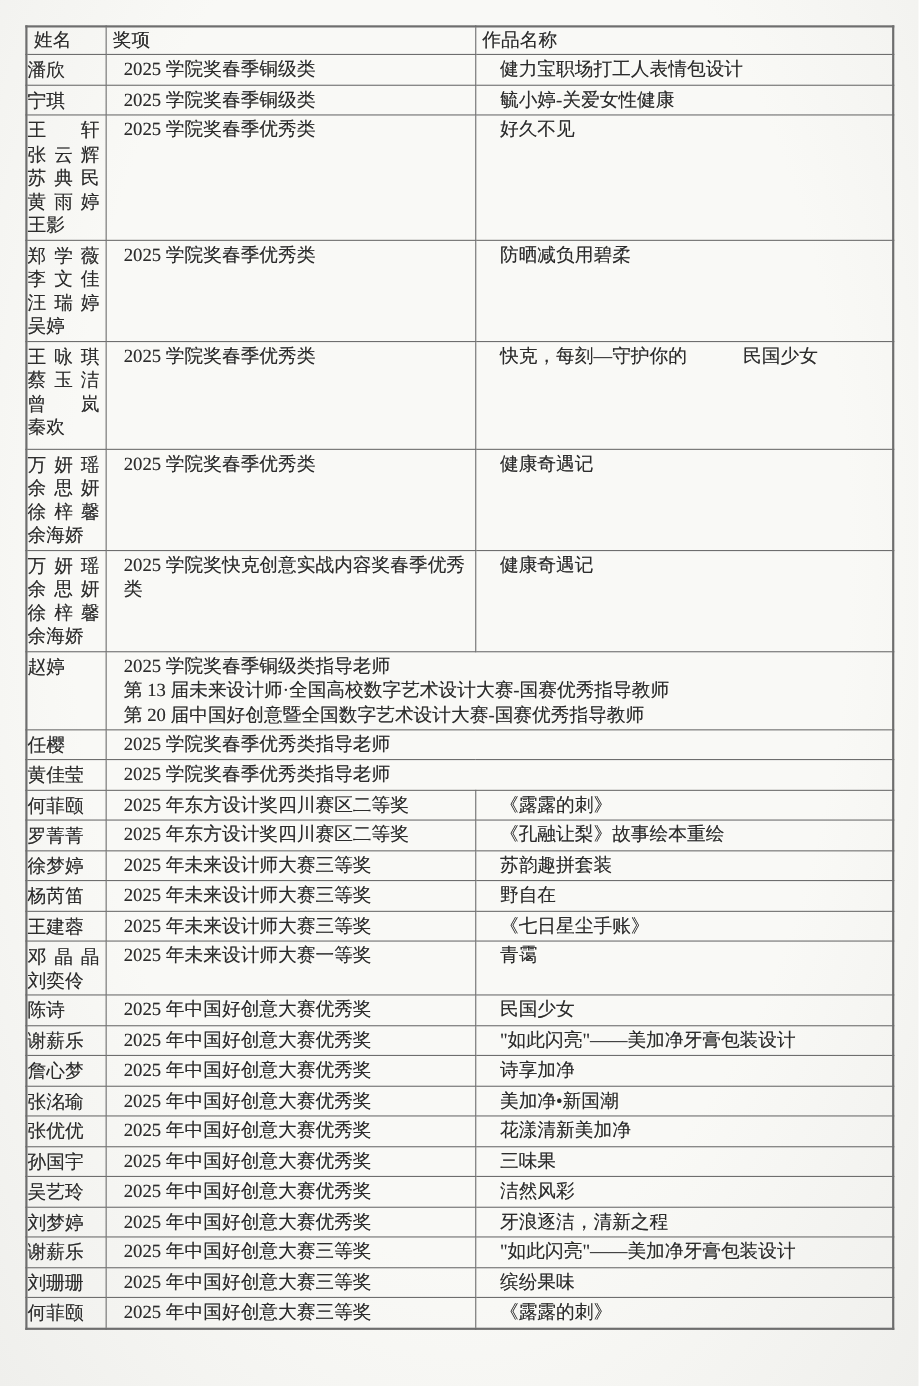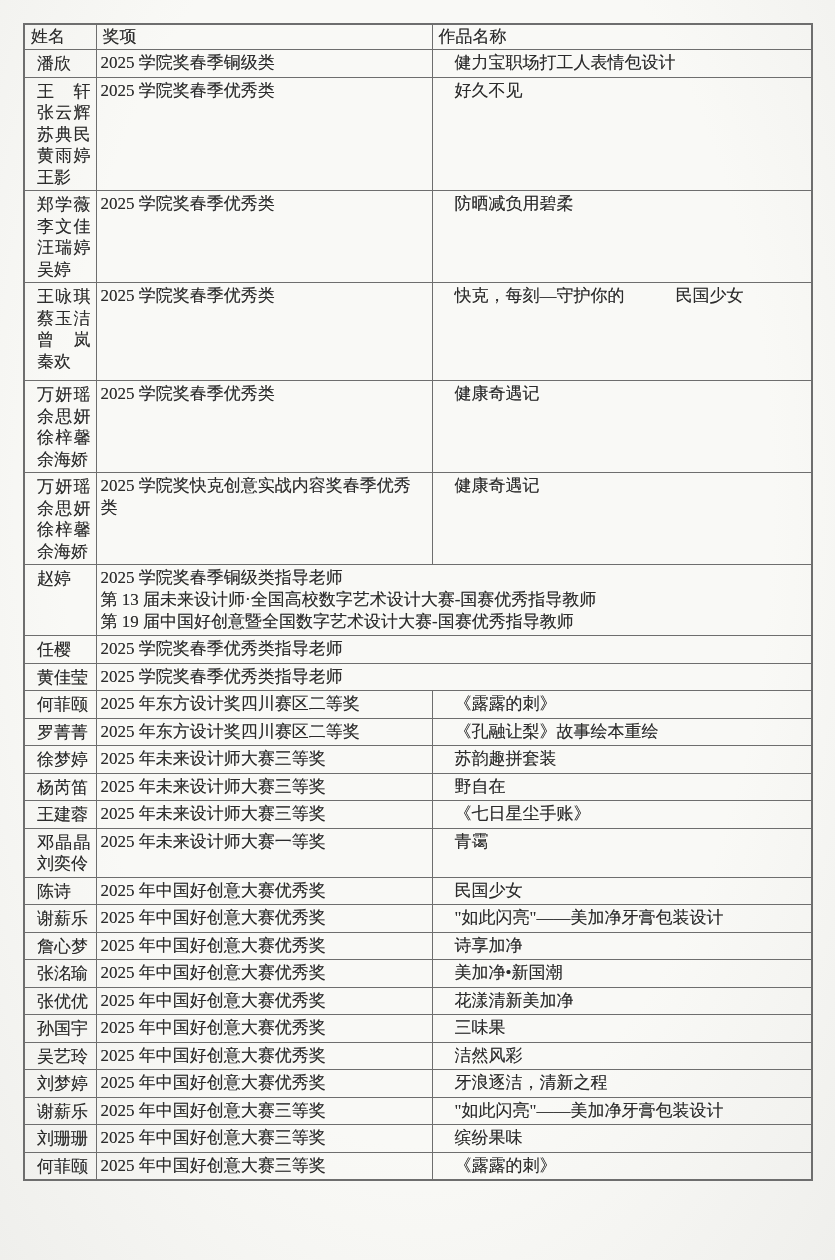--- a/index.html
+++ b/index.html
@@ -22,24 +22,24 @@
   th, td {
     border:1px solid #6e6e6e;
     vertical-align:top;
     font-size:17px;
     font-weight:normal;
     text-align:left;
     padding:2px 6px;
     overflow:hidden;
   }
   thead th { height:25px; line-height:20px; padding-top:2px; }
-  .name-cell { padding:3px 5px 2px 12px; }
+  .name-cell { padding:3px 5px 2px 0; }
   .name-line { line-height:21.5px; white-space:nowrap; }
   .name-line.spread { display:flex; justify-content:space-between; }
-  .award-cell { padding-left:4px; }
+  .award-cell { padding-left:16px; }
   .award-line { line-height:22px; }
   .work-cell { padding-left:22px; line-height:22px; }
   tr.tall-pad td { padding-bottom:8px; }
   
   table, th, td { border-color:#6e6e6e; }
   .photo-table { text-shadow:0 0 0.5px rgba(60,60,60,0.55); }
 </style>
 </head>
 <body>
 
@@ -62,20 +62,29 @@
           <td class="name-cell">
             <div class="name-line">潘欣</div>
           </td>
           <td class="award-cell">
             <div class="award-line">2025 学院奖春季铜级类</div>
           </td>
           <td class="work-cell">健力宝职场打工人表情包设计</td>
         </tr>
         <tr>
           <td class="name-cell">
+            <div class="name-line">宁琪</div>
+          </td>
+          <td class="award-cell">
+            <div class="award-line">2025 学院奖春季铜级类</div>
+          </td>
+          <td class="work-cell">毓小婷-关爱女性健康</td>
+        </tr>
+        <tr>
+          <td class="name-cell">
             <div class="name-line spread">
               <span>王</span>
               <span>轩</span>
             </div>
             <div class="name-line spread">
               <span>张</span>
               <span>云</span>
               <span>辉</span>
             </div>
             <div class="name-line spread">
@@ -190,21 +199,21 @@
           </td>
           <td class="work-cell">健康奇遇记</td>
         </tr>
         <tr>
           <td class="name-cell">
             <div class="name-line">赵婷</div>
           </td>
           <td class="award-cell" colspan="2">
             <div class="award-line">2025 学院奖春季铜级类指导老师</div>
             <div class="award-line">第 13 届未来设计师·全国高校数字艺术设计大赛-国赛优秀指导教师</div>
-            <div class="award-line">第 19 届中国好创意暨全国数字艺术设计大赛-国赛优秀指导教师</div>
+            <div class="award-line">第 20 届中国好创意暨全国数字艺术设计大赛-国赛优秀指导教师</div>
           </td>
         </tr>
         <tr>
           <td class="name-cell">
             <div class="name-line">任樱</div>
           </td>
           <td class="award-cell" colspan="2">
             <div class="award-line">2025 学院奖春季优秀类指导老师</div>
           </td>
         </tr>

